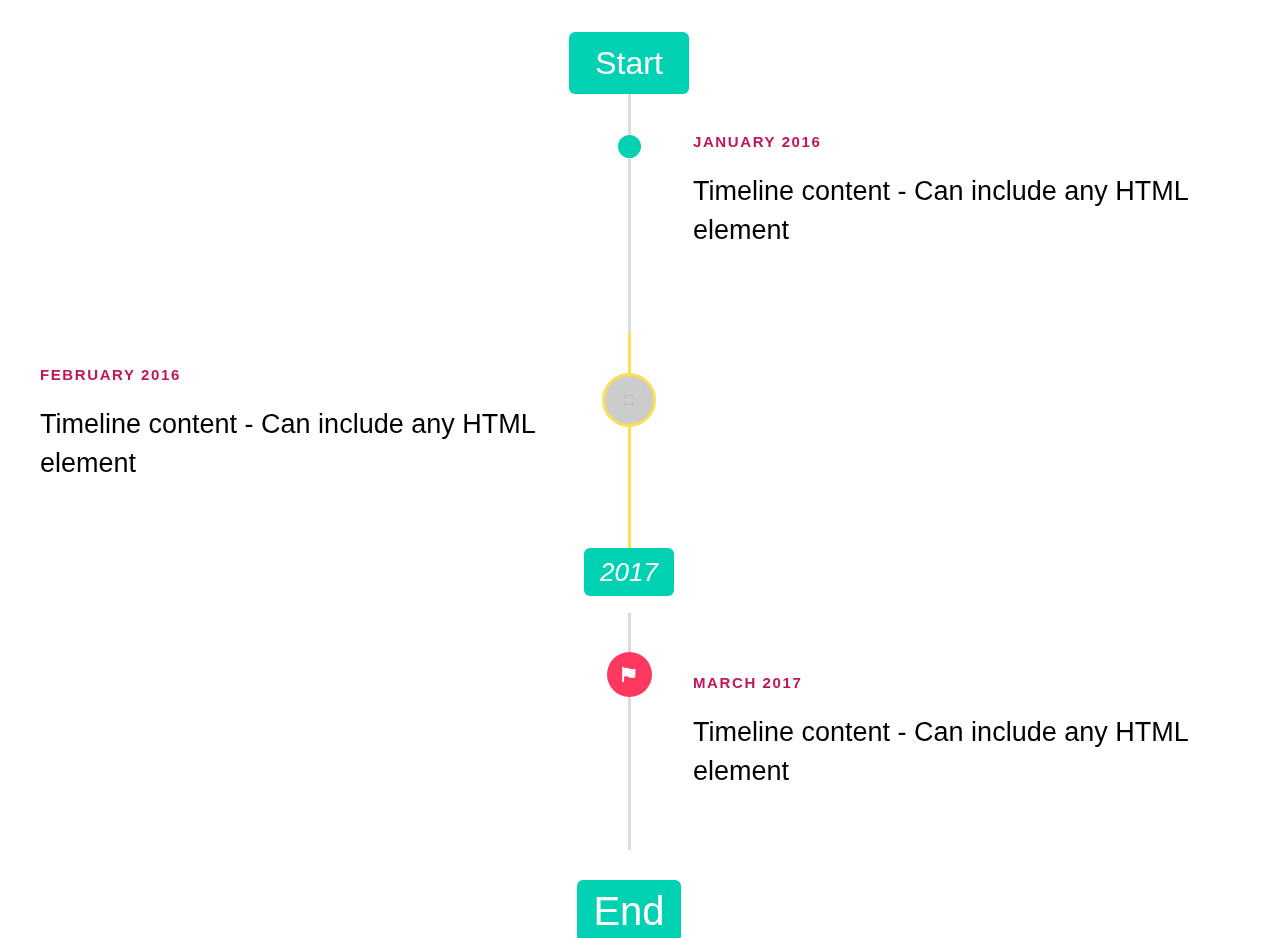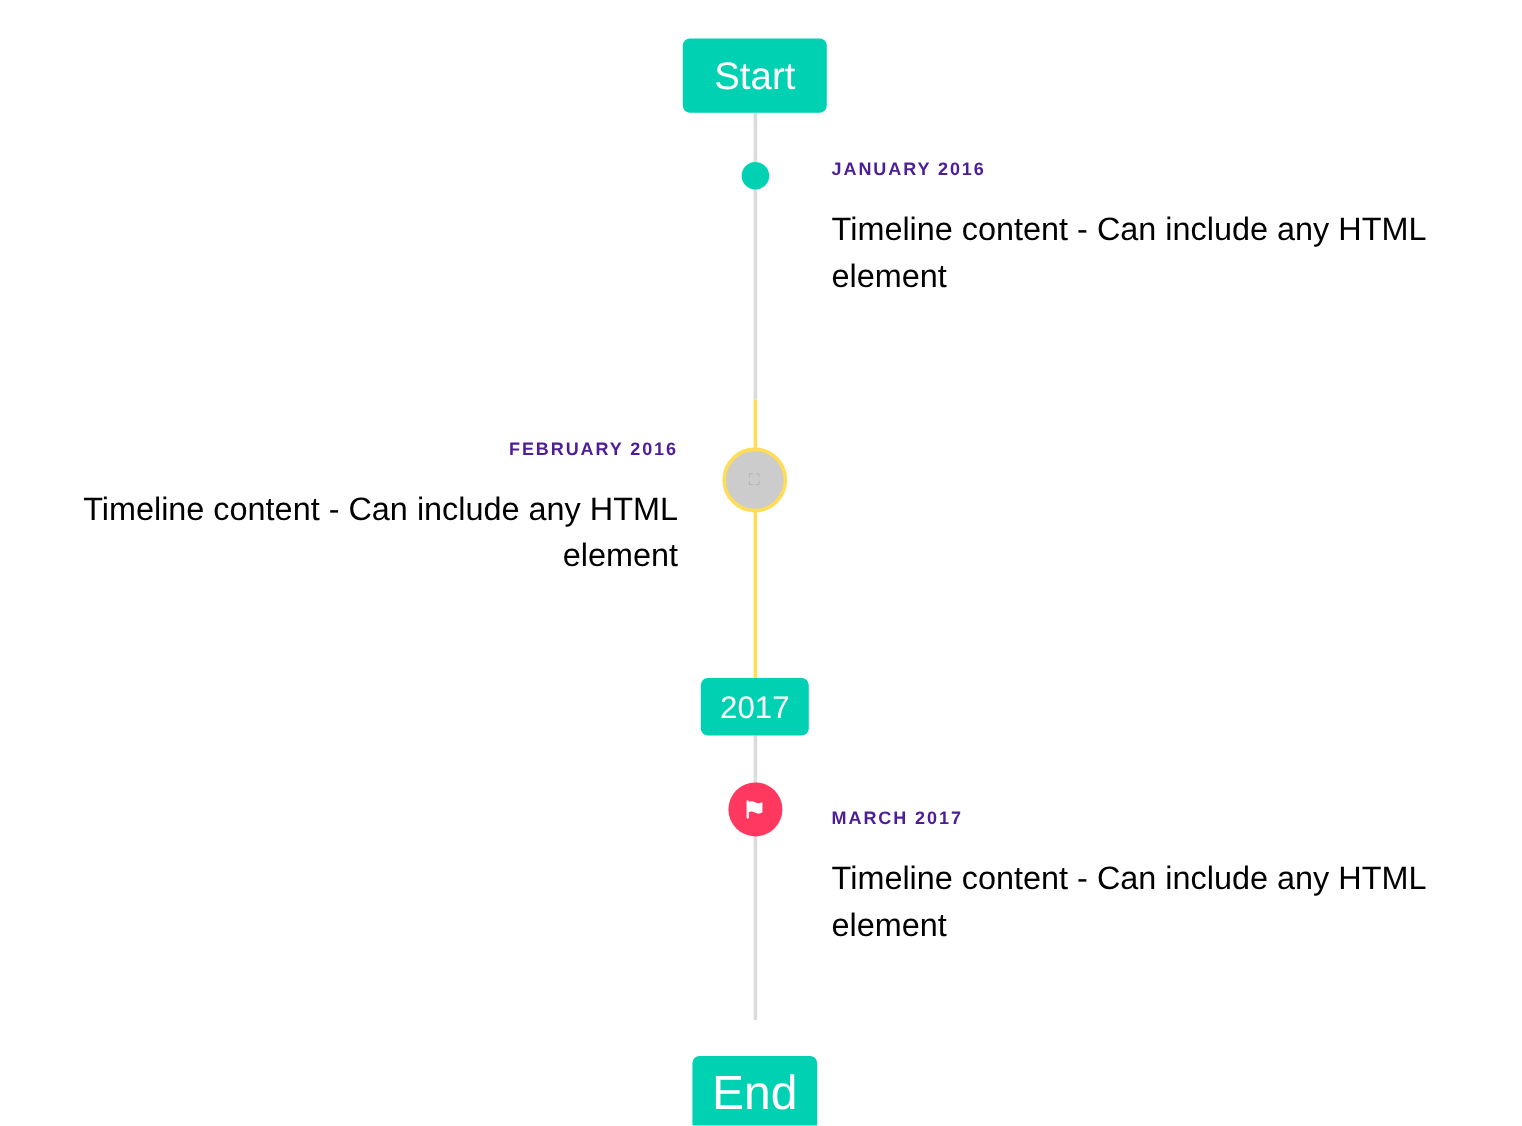--- a/index.html
+++ b/index.html
@@ -40,23 +40,24 @@
     font-weight: 400;
     white-space: nowrap;
     z-index: 4;
   }
   .badge-start {
     left: 569px; top: 32px;
     width: 120px; height: 62px;
     font-size: 32px;
   }
   .badge-mid {
-    left: 584px; top: 565px;
+    left: 584px; top: 548px;
     width: 90px; height: 48px;
     font-size: 26px;
+    font-style: italic;
   }
   .badge-end {
     left: 577px; top: 849px;
     width: 104px; height: 62px;
     font-size: 40px;
     margin-top: 31px;
   }
 
   
   .marker {
@@ -91,31 +92,31 @@
     opacity: 0.75;
     letter-spacing: 1px;
   }
   .flag-svg { width: 21px; height: 21px; display: block; }
 
   
   .item {
     position: absolute;
   }
   .item-right { left: 693px; width: 528px; text-align: left; }
-  .item-left  { left: 40px;  width: 525px; text-align: right; }
+  .item-left  { left: 40px;  width: 525px; text-align: left; }
 
   .item-jan { top: 132px; }
   .item-feb { top: 365px; }
   .item-mar { top: 650px; margin-top: 23px; }
 
   .item-heading {
     font-size: 15px;
     font-weight: bold;
     letter-spacing: 1.6px;
-    color: #4c1d95;
+    color: #be185d;
     text-transform: uppercase;
     line-height: 1.3;
     margin-bottom: 20px;
   }
   .item-body {
     font-size: 27px;
     font-weight: 300;
     color: #000000;
     line-height: 1.45;
   }

